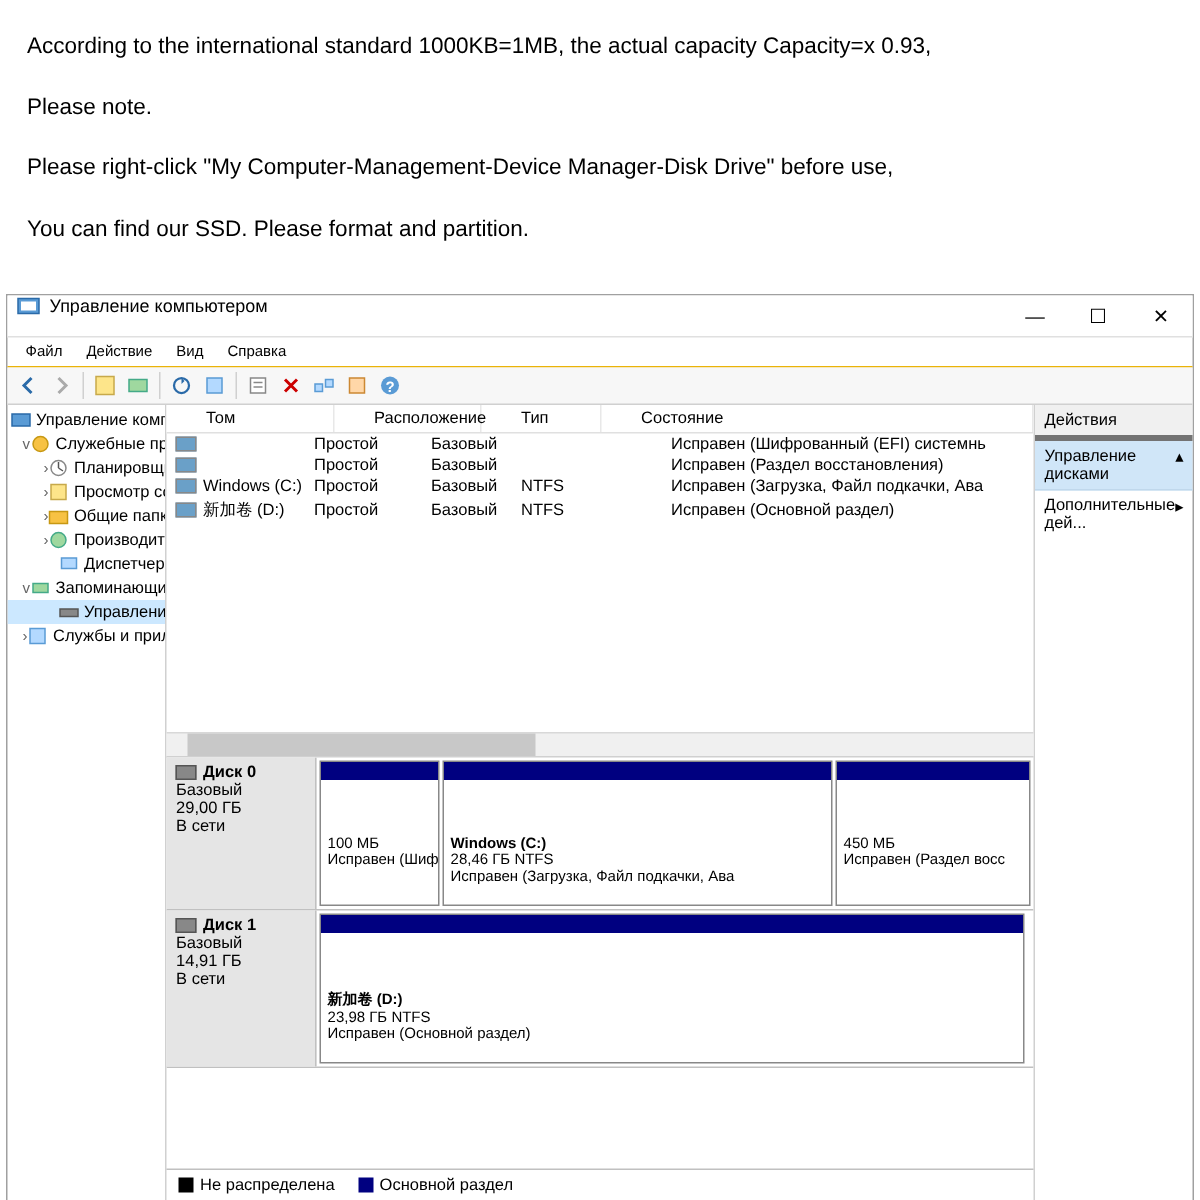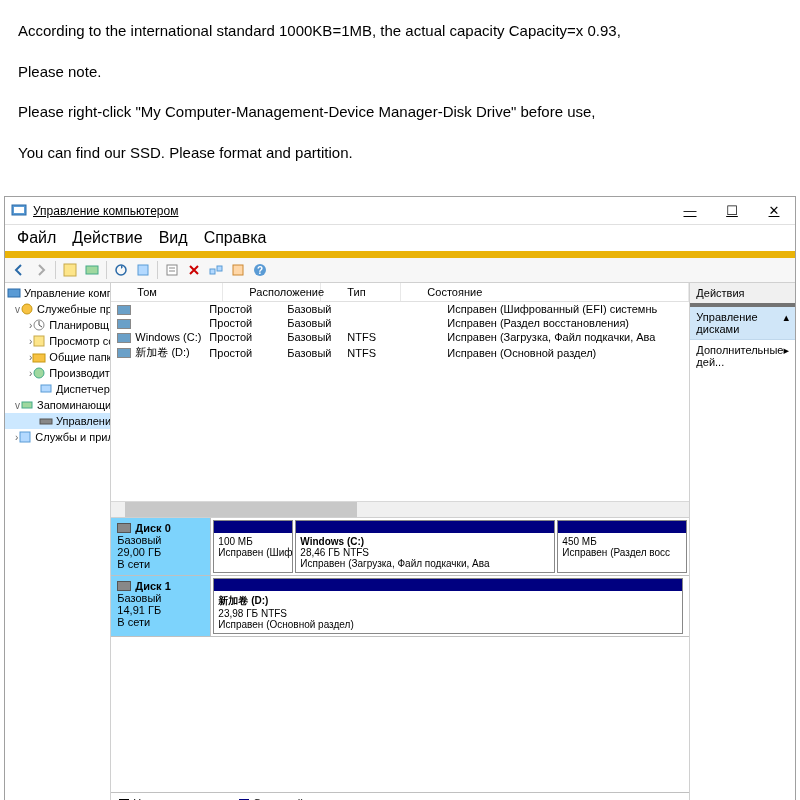--- a/index.html
+++ b/index.html
@@ -1,25 +1,25 @@
 <!DOCTYPE html>
 <html><head>
 <meta charset="utf-8">
 <style>
   * { box-sizing: border-box; margin: 0; padding: 0; }
   body { font-family: "Segoe UI", Tahoma, Arial, sans-serif; font-size: 12px; background: #fff; width: 800px; }
   .intro { padding: 20px 18px 10px 18px; font-size: 15px; line-height: 1.5; }
   .intro p { margin-bottom: 18px; }
   .window { border: 1px solid #a0a0a0; margin: 4px 4px 0 4px; background: #fff; }
-  .titlebar { display: flex; align-items: center; height: 28px; background: #fff; border-bottom: 1px solid #e0e0e0; text-decoration: underline; }
+  .titlebar { display: flex; align-items: flex-start; height: 28px; background: #fff; border-bottom: 1px solid #e0e0e0; }
   .titlebar .ico { width: 16px; height: 16px; margin: 0 6px 0 6px; }
   .titlebar .title { flex: 1; font-size: 12px; }
   .winbtns { display: flex; }
   .winbtns div { width: 42px; height: 26px; display: flex; align-items: center; justify-content: center; font-size: 13px; font-family: sans-serif; }
-  .menubar { display: flex; gap: 4px; padding: 2px 6px; font-size: 16px; border-bottom: 7px solid #eab308; }
+  .menubar { display: flex; gap: 4px; padding: 2px 6px; font-size: 10px; border-bottom: 1px solid #eab308; }
   .menubar span { padding: 2px 6px; }
   .toolbar { display: flex; align-items: center; gap: 2px; padding: 2px 4px; border-bottom: 1px solid #d0d0d0; background: #f7f7f7; }
   .tbtn { width: 20px; height: 20px; display: flex; align-items: center; justify-content: center; border: 1px solid transparent; }
   .tsep { width: 1px; height: 18px; background: #d0d0d0; margin: 0 2px; }
   .main { display: flex; height: 530px; }
   .tree { width: 150px; border-right: 1px solid #d0d0d0; overflow: hidden; font-size: 11px; padding-top: 2px; }
   .tree-item { display: flex; align-items: center; padding: 1px 2px; white-space: nowrap; }
   .tree-item .tw { width: 11px; text-align: center; color: #666; font-size: 10px; }
   .tree-item .ti { width: 14px; height: 14px; margin-right: 3px; flex-shrink: 0; }
   .tree-item.sel { background: #cce8ff; }
@@ -27,27 +27,27 @@
   .volumes { border-bottom: 1px solid #d0d0d0; height: 235px; display:flex; flex-direction:column; }
   .vhead { display: flex; background: #fff; border-bottom: 1px solid #e0e0e0; font-size: 11px; }
   .vhead div { padding: 3px 6px; border-right: 1px solid #e8e8e8; margin-left: 20px; }
   .vrow { display: flex; font-size: 11px; padding: 0px 0; align-items: center; justify-content: center; }
   .vrow > div { padding: 1px 6px; white-space: nowrap; overflow: hidden; }
   .vico { width: 14px; height: 10px; background: #6aa0c8; border: 1px solid #888; margin-right: 4px; display:inline-block; vertical-align:middle;}
   .hscroll { height: 16px; background: #f0f0f0; border-top: 1px solid #d8d8d8; margin-top:auto; display:flex;}
   .hscroll .thumb { width: 40%; background: #c8c8c8; height: 100%; }
   .disks { flex: 1; overflow: hidden; }
   .diskrow { display: flex; border-bottom: 1px solid #c0c0c0; }
-  .diskhdr { width: 100px; border-right: 1px solid #c0c0c0; padding: 4px 6px; font-size: 11px; background:#7dd3fc; }
+  .diskhdr { width: 100px; border-right: 1px solid #c0c0c0; padding: 4px 6px; font-size: 11px; background:#e5e5e5; }
   .diskhdr .dname { font-weight: bold; display:flex; align-items:center; gap:4px;}
   .diskhdr .dico { width:14px; height:10px; background:#888; border:1px solid #555; }
   .diskparts { flex: 1; display: flex; gap: 2px; padding: 2px; }
   .part { border: 1px solid #888; font-size: 10px; overflow: hidden; display:flex; flex-direction:column; }
   .part .pbar { height: 12px; background: #000080; }
-  .part .pbody { padding: 3px 4px; flex:1; white-space:nowrap; }
+  .part .pbody { padding: 13px 4px; flex:1; white-space:nowrap;margin-top:24px; }
   .part .pname { font-weight: bold; }
   .legend { border-top: 1px solid #c0c0c0; padding: 4px 8px; font-size: 11px; display:flex; gap:16px; align-items:center;}
   .lsq { width: 10px; height: 10px; display:inline-block; margin-right:4px; vertical-align:middle;}
   .actions { width: 148px; font-size: 11px; }
   .actions .ahdr { background: #f0f0f0; padding: 4px 6px; border-bottom: 4px solid #737373; font-weight:normal; }
   .actions .asec { background: #d0e6f8; padding: 4px 6px; border-bottom: 1px solid #c0d8ec; display:flex; justify-content:space-between;}
   .actions .aitem { padding: 4px 6px; display:flex; justify-content:space-between;}
   .c-tom{width:92px} .c-loc{width:78px} .c-type{width:60px} .c-fs{width:100px} .c-st{flex:1}
 </style>
 </head>

